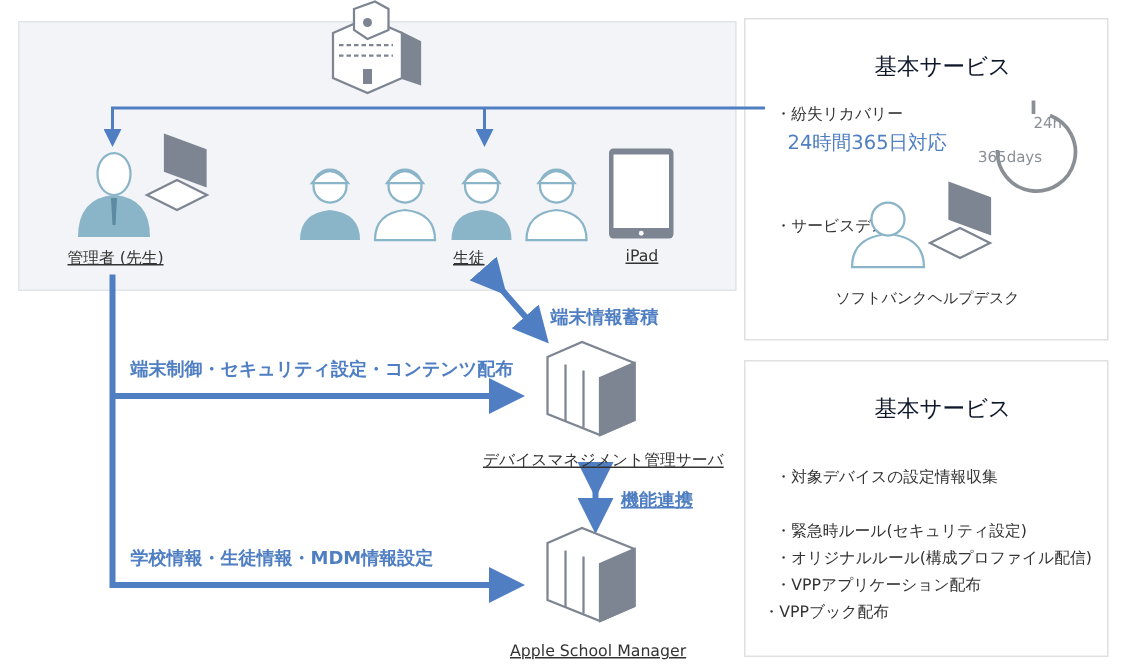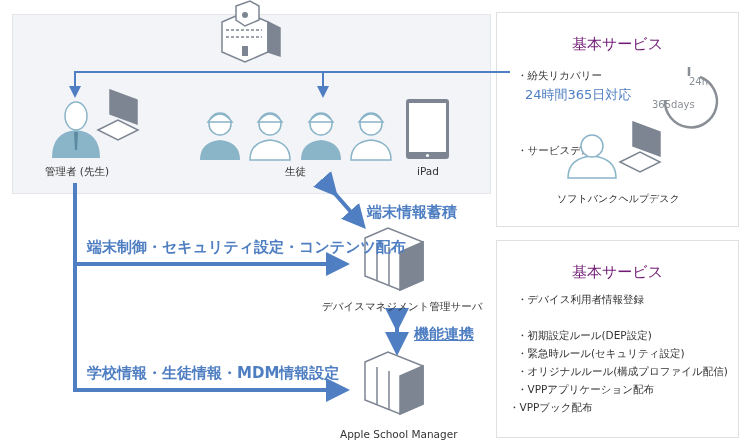--- a/index.html
+++ b/index.html
@@ -1,44 +1,43 @@
 <!DOCTYPE html>
 <html><head>
 <meta charset="utf-8">
 <style>
   html,body{margin:0;padding:0;background:#fff;}
   body{width:750px;height:448px;position:relative;overflow:hidden;font-family:"DejaVu Sans","Liberation Sans",sans-serif;color:#333;}
   .abs{position:absolute;}
   #campus{left:12px;top:14px;width:477px;height:178px;background:#f2f4f7;border:1px solid #e2e5ea;}
   #svc1{left:496px;top:12px;width:241px;height:213px;border:1px solid #e0e0e0;background:#fff;}
   #svc2{left:496px;top:240px;width:241px;height:196px;border:1px solid #e0e0e0;background:#fff;}
-  .title{font-size:15px;color:#701a75;text-align:center;width:100%;left:0;}
+  .title{font-size:15px;color:#0f172a;text-align:center;width:100%;left:11px;}
   .item{font-size:10.5px;color:#333;white-space:nowrap;}
   .blue{color:#4f7fc2;}
-  .lbl{font-size:10.5px;color:#333;white-space:nowrap;}
-  .flow{font-size:15px;color:#4f7fc2;white-space:nowrap;font-weight:bold;}
+  .lbl{font-size:10.5px;color:#333;white-space:nowrap;text-decoration:underline;}
+  .flow{font-size:12px;color:#4f7fc2;white-space:nowrap;font-weight:bold;}
   svg{position:absolute;left:0;top:0;}
 </style>
 </head>
 <body>
 
 <div id="campus" class="abs"></div>
 
 <div id="svc1" class="abs">
   <div class="abs title" style="top:22px;">基本サービス</div>
   <div class="abs item" style="left:20px;top:56px;">・紛失リカバリー</div>
   <div class="abs item blue" style="left:28px;top:73px;font-size:13px;">24時間365日対応</div>
   <div class="abs item" style="left:20px;top:99px;margin-top:32px;">・サービスデスク</div>
   <div class="abs item" style="left:60px;top:179px;font-size:10px;">ソフトバンクヘルプデスク</div>
 </div>
 
 <div id="svc2" class="abs">
   <div class="abs title" style="top:22px;">基本サービス</div>
-  <div class="abs item" style="left:20px;top:52px;">・デバイス利用者情報登録</div>
-  <div class="abs item" style="left:20px;top:88px;">・初期設定ルール(DEP設定)</div>
+  <div class="abs item" style="left:20px;top:70px;">・対象デバイスの設定情報収集</div>
   <div class="abs item" style="left:20px;top:106px;">・緊急時ルール(セキュリティ設定)</div>
   <div class="abs item" style="left:20px;top:124px;">・オリジナルルール(構成プロファイル配信)</div>
   <div class="abs item" style="left:20px;top:142px;">・VPPアプリケーション配布</div>
   <div class="abs item" style="left:12px;top:160px;">・VPPブック配布</div>
 </div>
 
 <svg width="750" height="448" viewBox="0 0 750 448">
   <defs>
     <marker id="ah" markerWidth="6" markerHeight="6" refX="3" refY="3" orient="auto">
         <path d="M0,0 L6,3 L0,6 z" fill="#4f7fc2"></path>
@@ -132,21 +131,21 @@
     <path d="M568,178 Q568,158 592,156 Q616,158 616,178 z"></path>
     <circle cx="592" cy="146" r="11"></circle>
   </g>
   <g stroke="#7d8592" stroke-width="1.5" fill="#fff">
     <polygon points="633,122 660,132 660,156 633,146" fill="#7d8592"></polygon>
     <polygon points="620,162 640,152 660,162 640,172"></polygon>
   </g>
 </svg>
 
 <div class="abs lbl" style="left:45px;top:165px;">管理者 (先生)</div>
-<div class="abs lbl" style="left:285px;top:165px;">生徒</div>
+<div class="abs lbl" style="left:302px;top:165px;">生徒</div>
 <div class="abs lbl" style="left:417px;top:165px;">iPad</div>
 
 <div class="abs flow" style="left:367px;top:203px;">端末情報蓄積</div>
 <div class="abs flow" style="left:87px;top:238px;">端末制御・セキュリティ設定・コンテンツ配布</div>
 <div class="abs flow" style="left:414px;top:325px;text-decoration:underline;">機能連携</div>
 <div class="abs flow" style="left:87px;top:364px;">学校情報・生徒情報・MDM情報設定</div>
 
 <div class="abs lbl" style="left:322px;top:300px;">デバイスマネジメント管理サーバ</div>
 <div class="abs lbl" style="left:340px;top:428px;">Apple School Manager</div>
 

